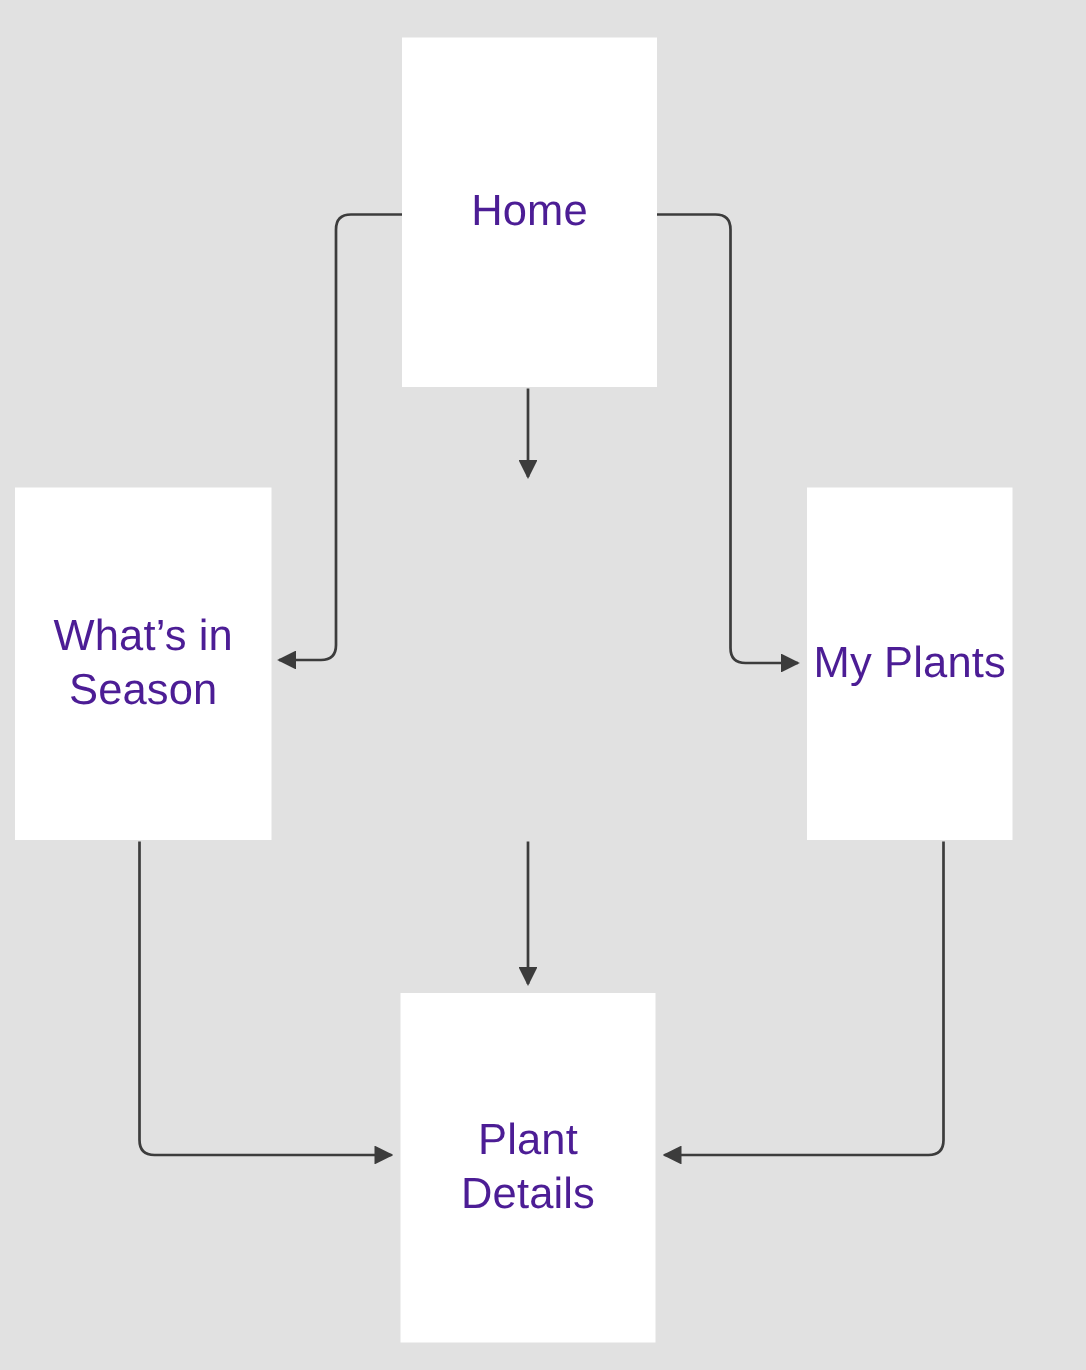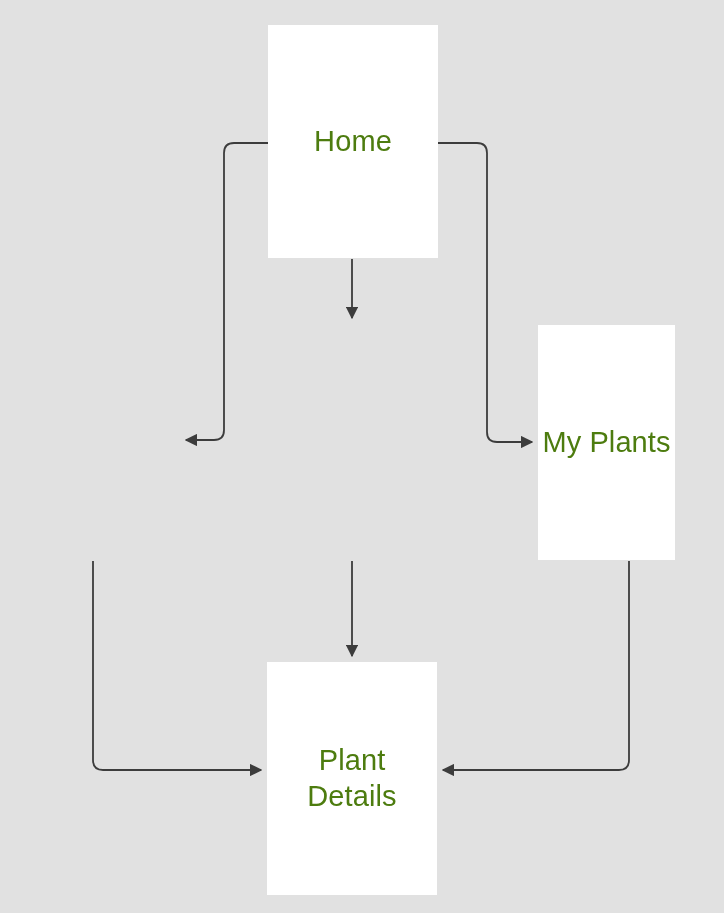--- a/index.html
+++ b/index.html
@@ -34,21 +34,21 @@
     background: #ffffff;
     display: flex;
     align-items: center;
     justify-content: center;
     box-sizing: border-box;
     text-align: center;
   }
   .node-label {
     font-size: 29px;
     line-height: 1.22;
-    color: #4d7c0f;
+    color: #4c1d95;
     letter-spacing: 0.1px;
     white-space: pre-line;
     font-weight: 400;
   }
   #node-home      { left: 268px; top: 25px;  width: 170px; height: 233px; }
   #node-season    { left: 10px;  top: 325px; width: 171px; height: 235px; }
   #node-find      { left: 265px; top: 325px; width: 173px; height: 235px; }
   #node-myplants  { left: 538px; top: 325px; width: 137px; height: 235px; }
   #node-details   { left: 267px; top: 662px; width: 170px; height: 233px; }
 </style>
@@ -74,20 +74,24 @@
 
     <path d="M 352 561 L 352 656" fill="none" stroke="#3c3c3c" stroke-width="1.8" marker-end="url(#arrow)"></path>
 
     <path d="M 629 561 L 629 760 Q 629 770 619 770 L 443 770" fill="none" stroke="#3c3c3c" stroke-width="1.8" marker-end="url(#arrow)"></path>
   </svg>
 
   <div class="node" id="node-home">
     <span class="node-label">Home</span>
   </div>
 
+  <div class="node" id="node-season">
+    <span class="node-label">What’s in
+Season</span>
+  </div>
 
 
   <div class="node" id="node-myplants">
     <span class="node-label">My Plants</span>
   </div>
 
   <div class="node" id="node-details">
     <span class="node-label">Plant
 Details</span>
   </div>

